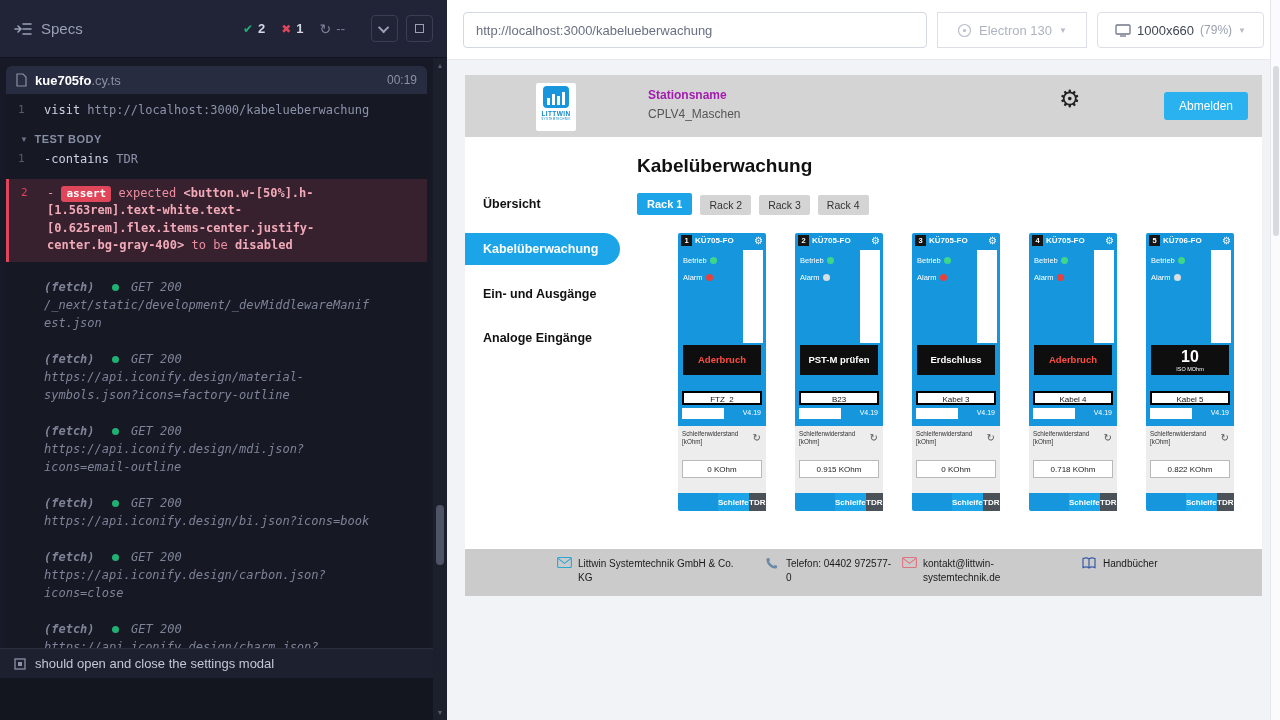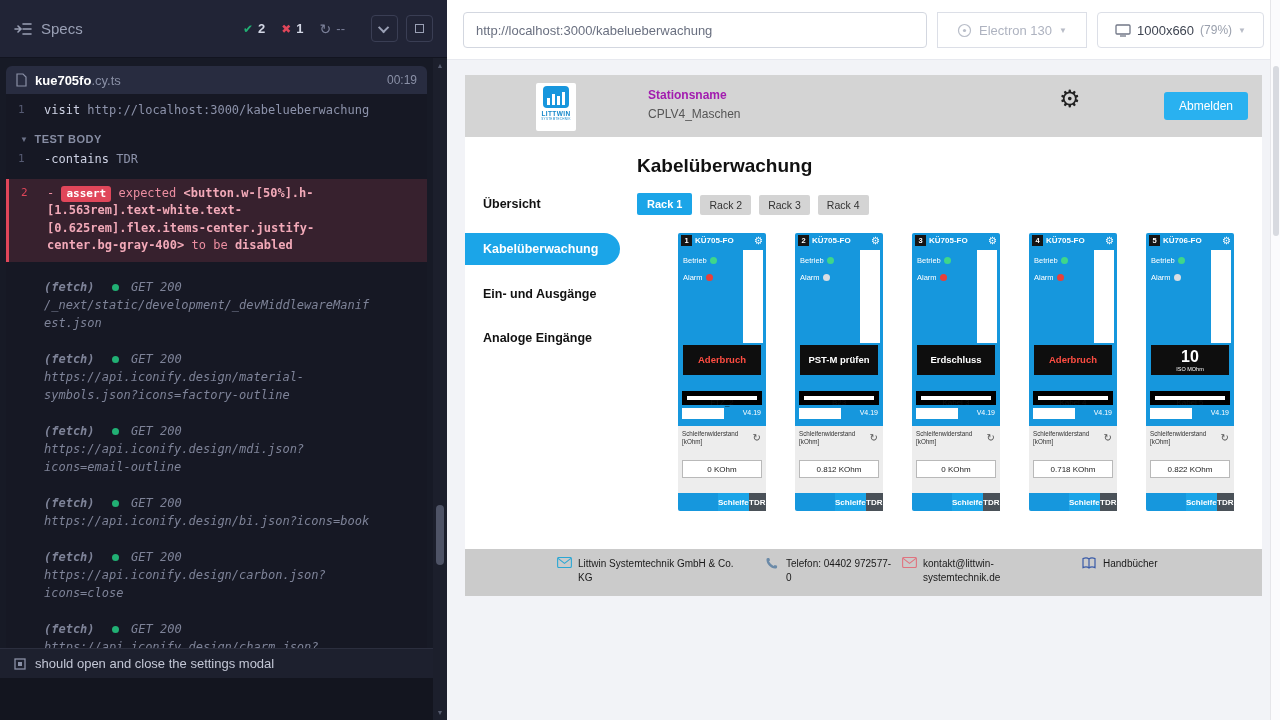--- a/index.html
+++ b/index.html
@@ -123,21 +123,21 @@
   .dot.alarm[data-state="off"] { background:#d9dee3; }
   .c-status { margin:0 5px; height:30px; background:#0e0e0e; display:flex; flex-direction:column;
     align-items:center; justify-content:center; }
   .st-main { font-size:9.5px; font-weight:700; line-height:1.1; }
   .st-main[data-color="red"] { color:#ff4d42; }
   .st-main[data-color="white"] { color:#fff; }
   .card:nth-child(5) .st-main { font-size:16px; }
   .st-sub { font-size:5.5px; color:#fff; }
   .c-spacer { height:16px; }
   .c-cable { margin:0 4px; height:14px; background:#fff; font-size:8px; color:#111; text-align:center;
-    line-height:14px; border:5px solid #000000; }
+    line-height:14px; border:2px solid #000000; }
   .c-version { height:14px; margin:2px 4px 0 4px; position:relative; }
   .vbox { position:absolute; left:0; top:1px; width:42px; height:11px; background:#fff; }
   .vtext { position:absolute; right:1px; top:2px; color:#fff; font-size:7px; }
   .c-res { flex:1; margin-top:5px; background:#ededed; padding:4px; position:relative; }
   .res-label { display:inline-block; width:66px; font-size:6.3px; color:#333; line-height:1.3; }
   .res-refresh { position:absolute; right:5px; top:6px; font-size:10px; color:#555; cursor:pointer; }
   .res-value { margin-top:12px; height:18px; background:#fff; border:1px solid #b9b9b9; font-size:8px;
     color:#222; text-align:center; line-height:17px; }
   .c-btns { height:18px; display:flex; }
   .c-btns button { flex:1; border:none; color:#fff; font-size:8px; font-weight:700; cursor:pointer;
@@ -410,21 +410,21 @@
             </div>
             <div class="c-spacer"></div>
             <div class="c-cable">B23</div>
             <div class="c-version">
                 <span class="vbox"></span>
                 <span class="vtext">V4.19</span>
               </div>
             <div class="c-res">
               <span class="res-label">Schleifenwiderstand [kOhm]</span>
               <span class="res-refresh">↻</span>
-              <div class="res-value">0.812 KOhm</div>
+              <div class="res-value">0.915 KOhm</div>
             </div>
             <div class="c-btns">
               <button class="b-loop">Schleife</button>
               <button class="b-tdr">TDR</button>
             </div>
           </div>
 
           <div class="card">
             <div class="c-top">
               <span class="c-num">3</span>

